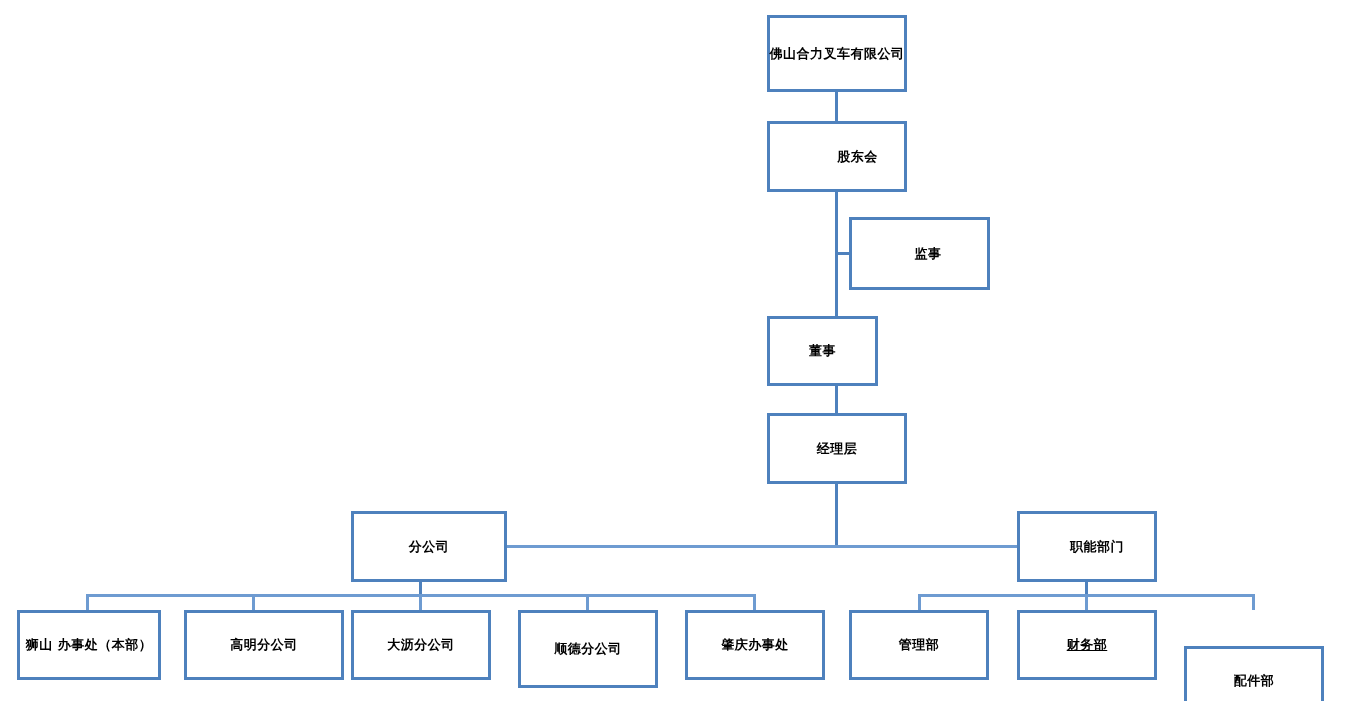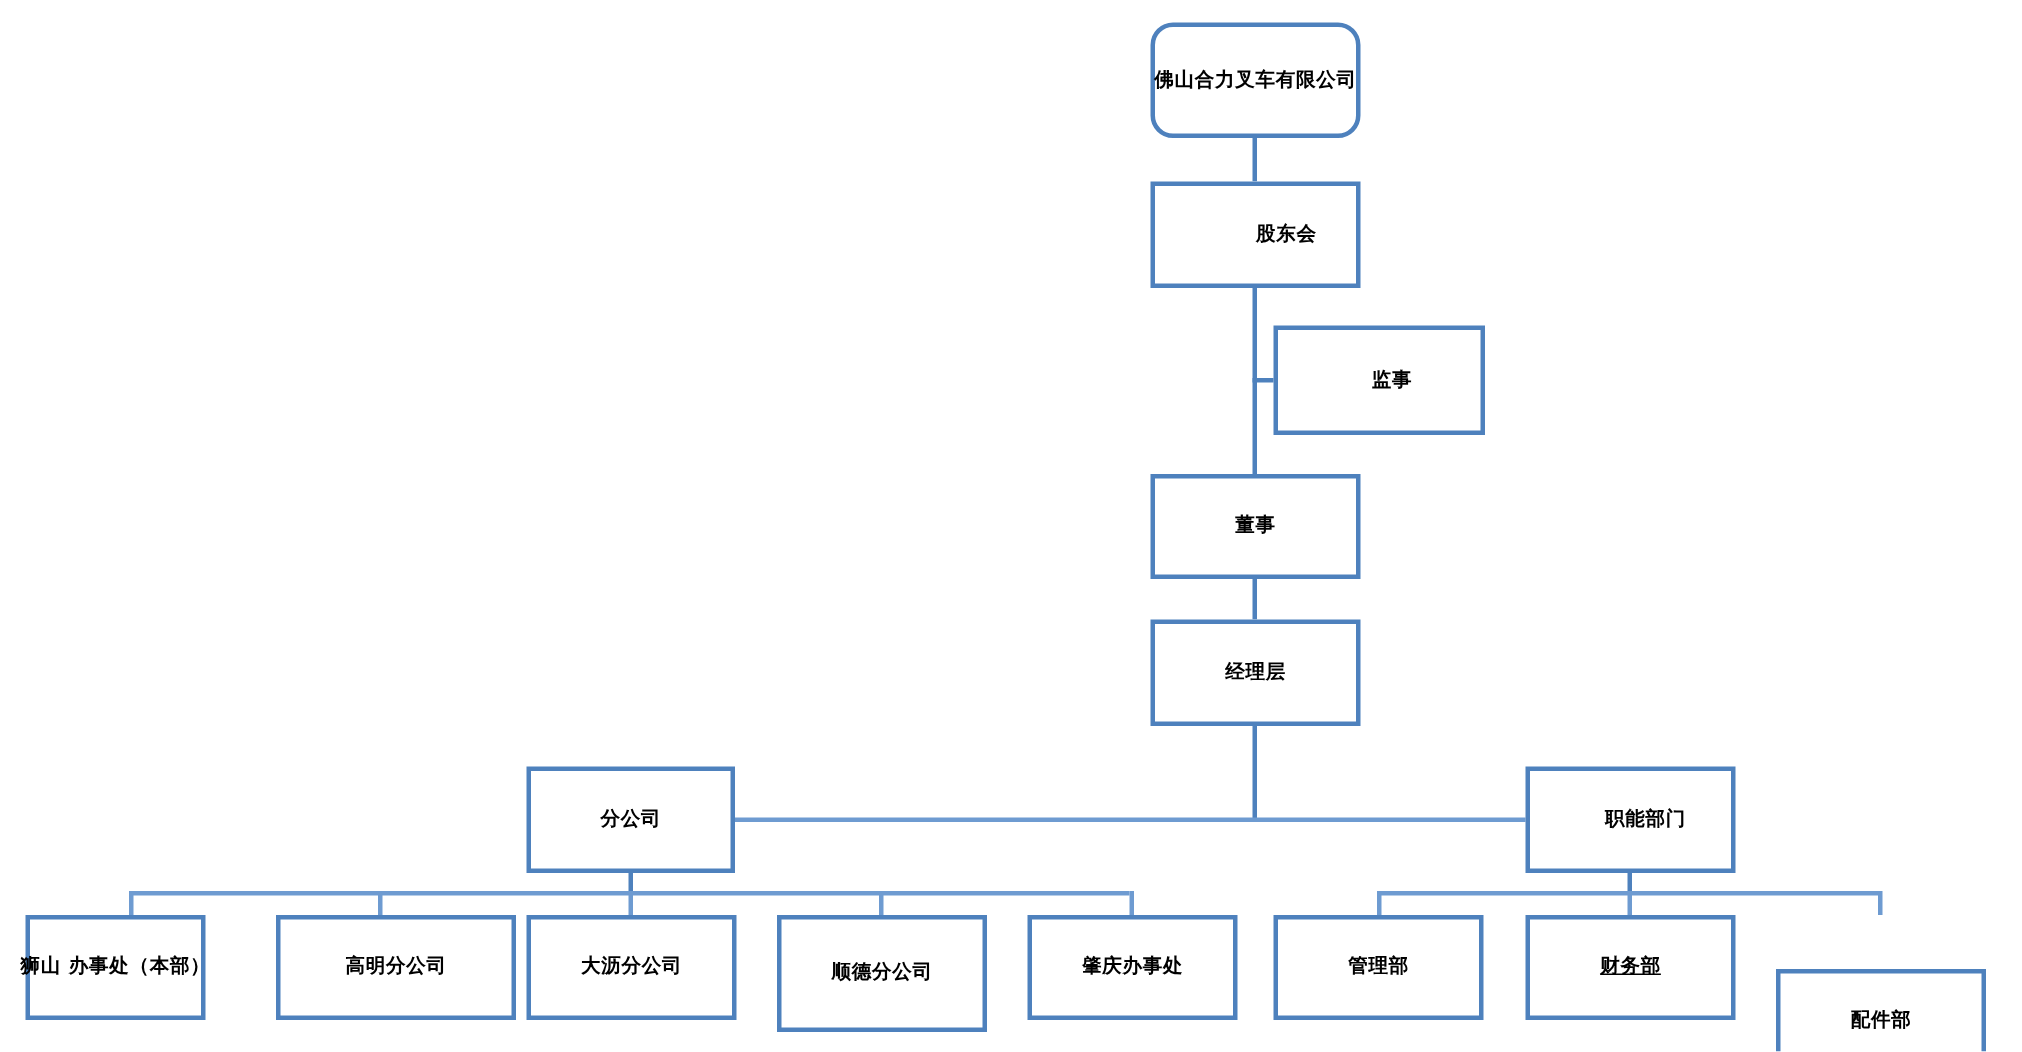--- a/index.html
+++ b/index.html
@@ -61,49 +61,49 @@
   <div class="conn v thin" style="left:419px;top:594px;height:16px;"></div>
   <div class="conn v thin" style="left:586px;top:594px;height:16px;"></div>
   <div class="conn v thin" style="left:753px;top:594px;height:16px;"></div>
 
   <div class="conn v" style="left:1085px;top:582px;height:14px;"></div>
   <div class="conn h thin" style="left:918px;top:594px;width:335px;"></div>
   <div class="conn v thin" style="left:918px;top:594px;height:16px;"></div>
   <div class="conn v thin" style="left:1085px;top:594px;height:16px;"></div>
   <div class="conn v thin" style="left:1252px;top:594px;height:16px;"></div>
 
-  <div class="node" style="left:767px;top:15px;width:140px;height:77px;border-radius:15px;">
+  <div class="node" style="left:767px;top:15px;width:140px;height:77px;">
     <span class="label">佛山合力叉车有限公司</span>
   </div>
 
   <div class="node" style="left:767px;top:121px;width:140px;height:71px;padding-left:41px;">
     <span class="label">股东会</span>
   </div>
 
   <div class="node" style="left:849px;top:217px;width:141px;height:73px;padding-left:17px;">
     <span class="label">监事</span>
   </div>
 
-  <div class="node" style="left:767px;top:316px;width:140px;height:70px;">
+  <div class="node" style="left:767px;top:316px;width:111px;height:70px;">
     <span class="label">董事</span>
   </div>
 
   <div class="node" style="left:767px;top:413px;width:140px;height:71px;">
     <span class="label">经理层</span>
   </div>
 
-  <div class="node" style="left:351px;top:511px;width:139px;height:71px;">
+  <div class="node" style="left:351px;top:511px;width:156px;height:71px;">
     <span class="label">分公司</span>
   </div>
 
   <div class="node" style="left:1017px;top:511px;width:140px;height:71px;padding-left:20px;">
     <span class="label">职能部门</span>
   </div>
 
-  <div class="node" style="left:17px;top:610px;width:120px;height:70px;">
+  <div class="node" style="left:17px;top:610px;width:144px;height:70px;">
     <span class="label">狮山 办事处（本部）</span>
   </div>
   <div class="node" style="left:184px;top:610px;width:160px;height:70px;">
     <span class="label">高明分公司</span>
   </div>
   <div class="node" style="left:351px;top:610px;width:140px;height:70px;">
     <span class="label">大沥分公司</span>
   </div>
   <div class="node" style="left:518px;top:610px;width:140px;height:78px;">
     <span class="label">顺德分公司</span>

